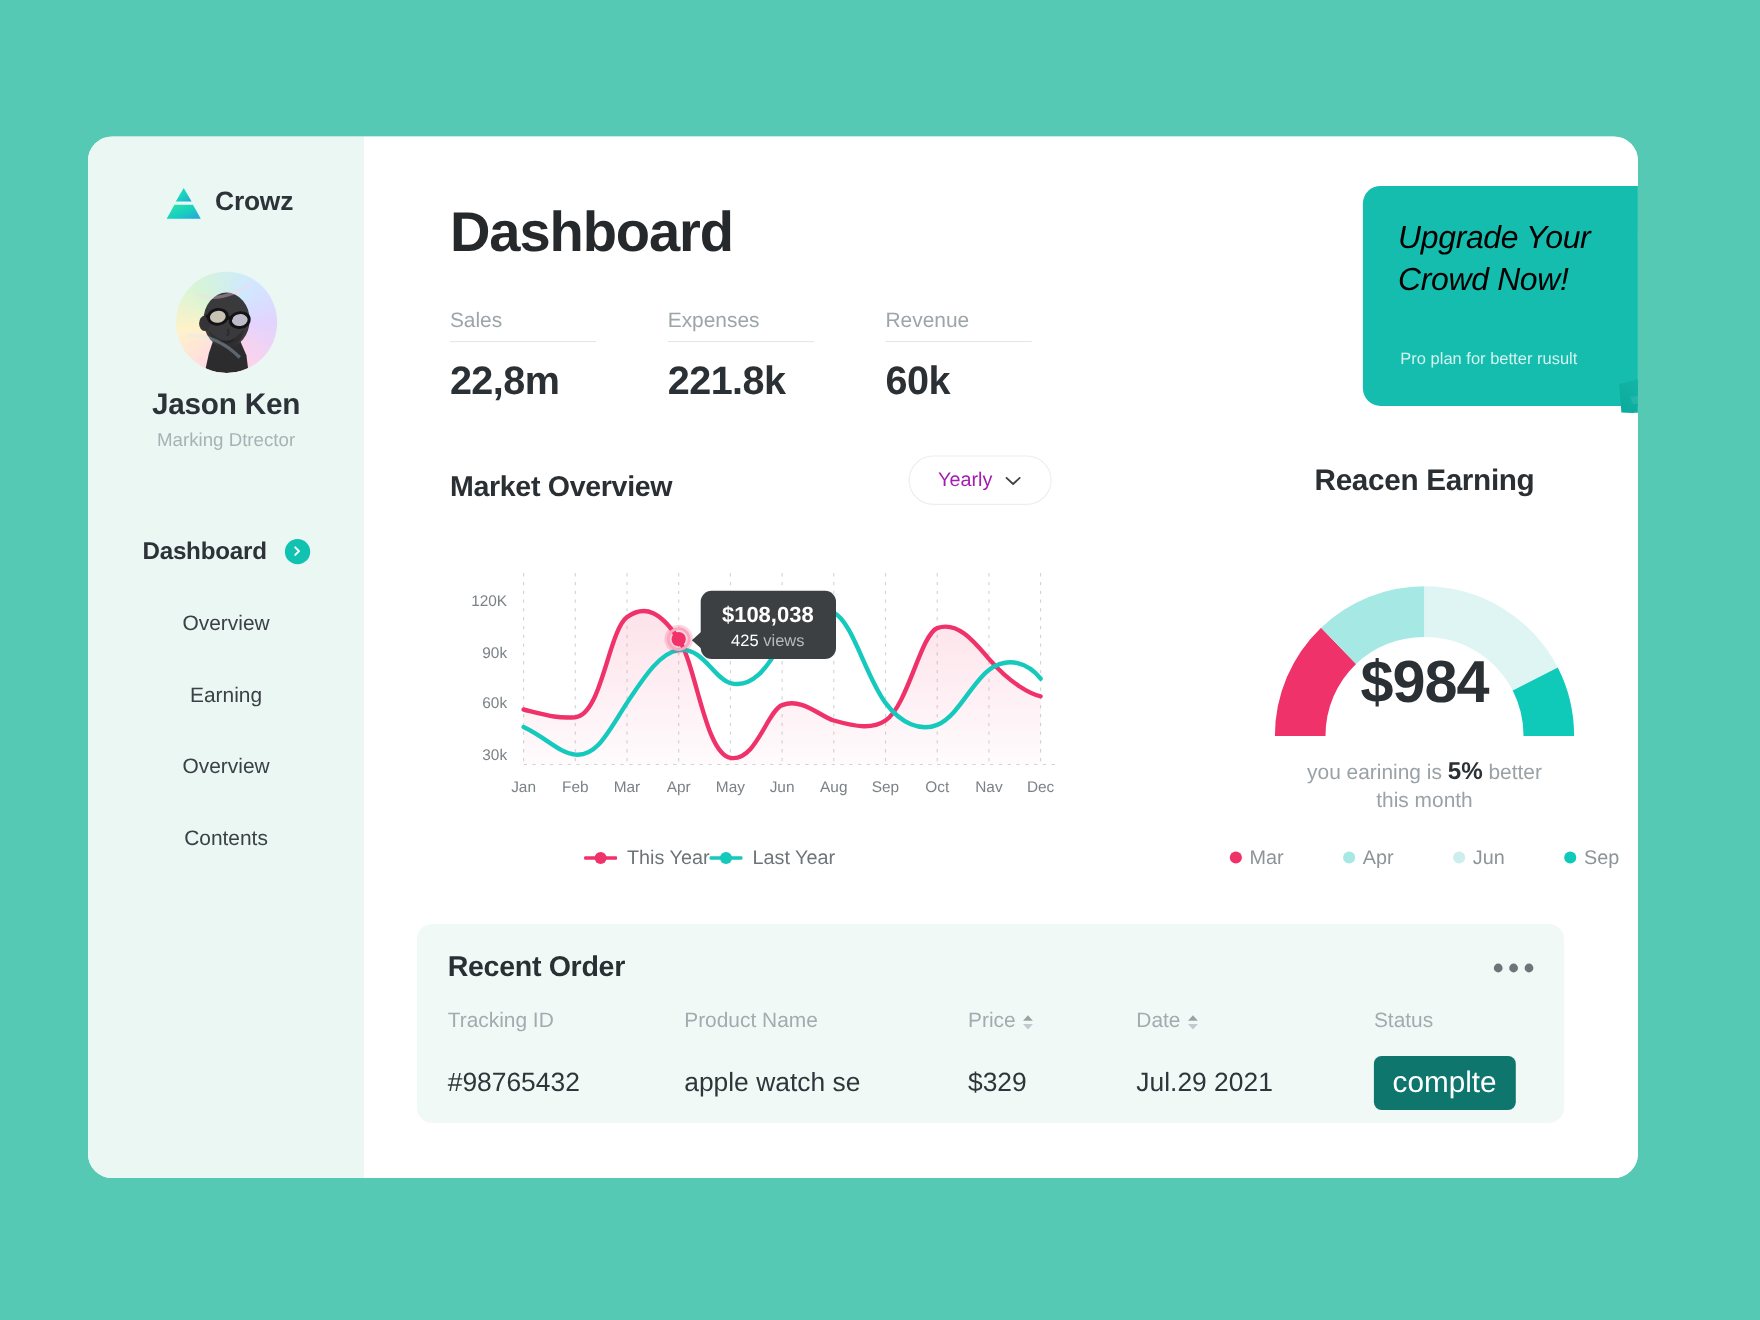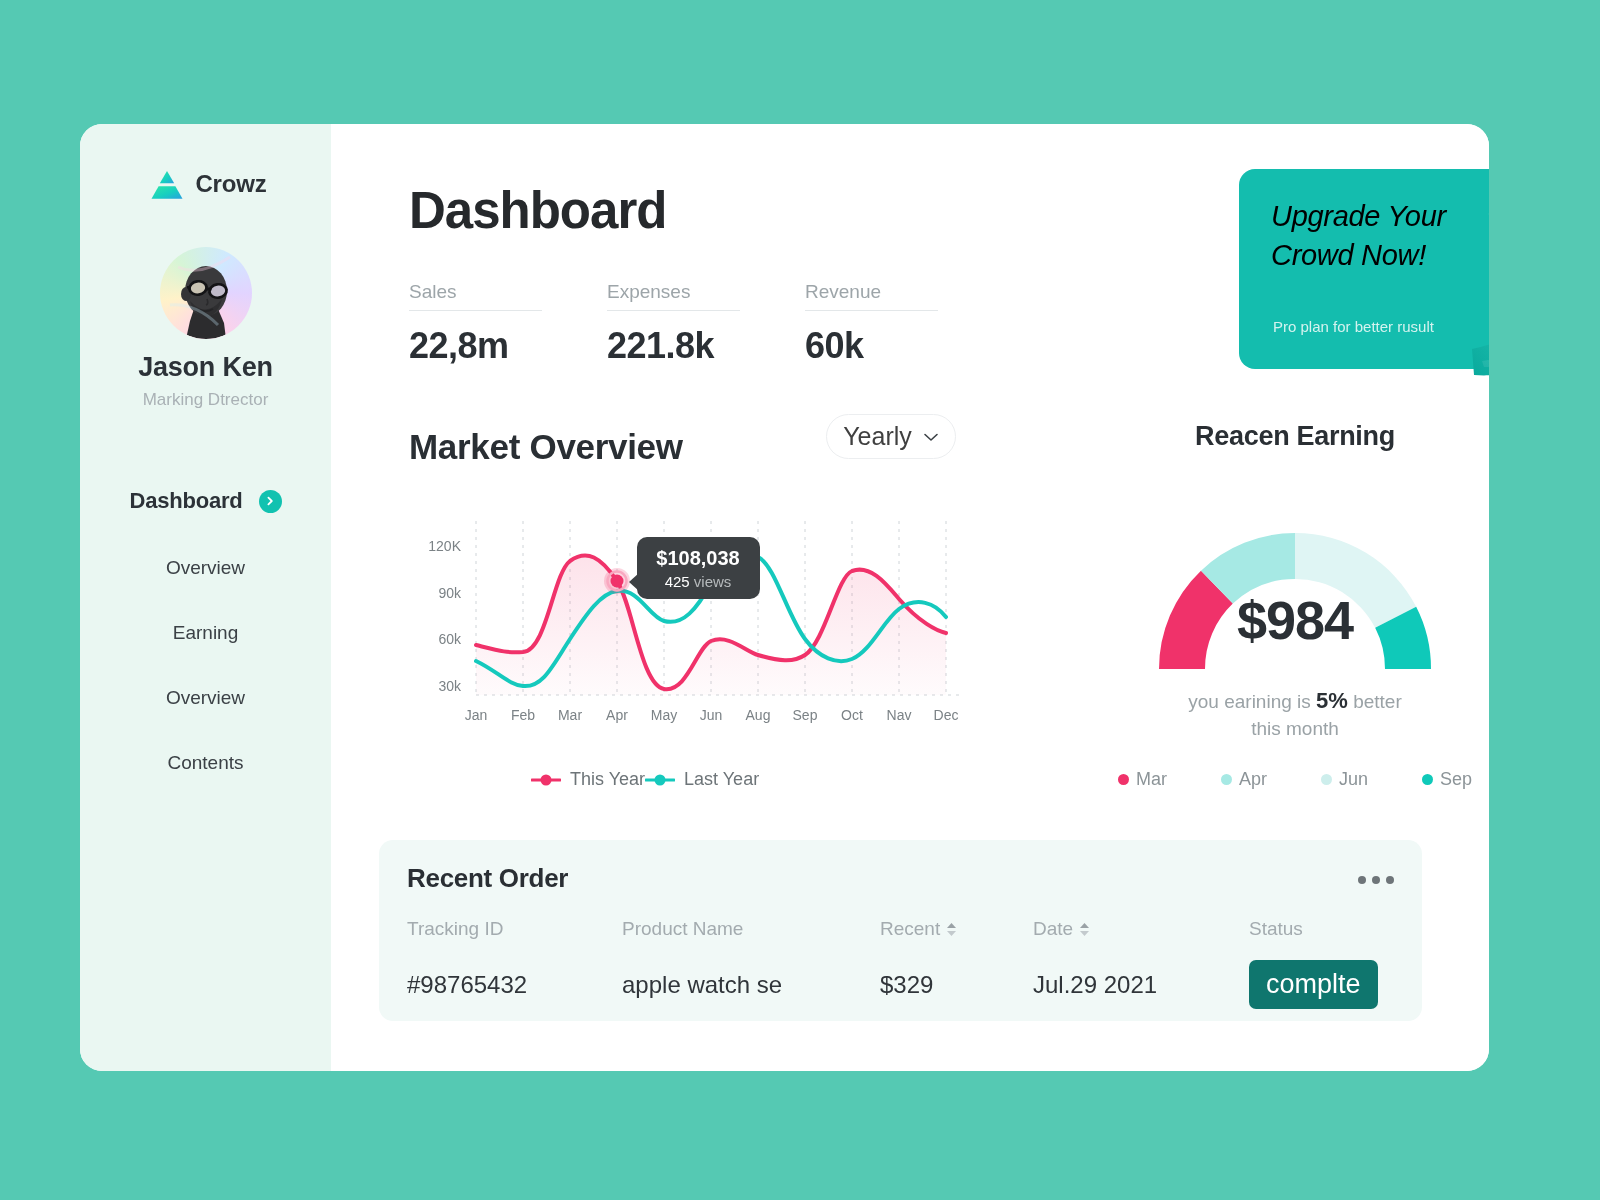--- a/index.html
+++ b/index.html
@@ -205,38 +205,38 @@
     border-radius: 20px;
     background: rgba(20,189,174,0.16);
     filter: blur(22px);
     z-index: -1;
   }
 
   
   .mo-title {
     position: absolute;
     left: 78px; top: 303px;
-    font-size: 35px;
+    font-size: 26px;
     font-weight: bold;
     color: #2a2f34;
     letter-spacing: -0.3px;
   }
   .mo-dropdown {
     position: absolute;
     left: 495px; top: 290px;
     width: 130px; height: 45px;
     border: 1.5px solid #eceef0;
     border-radius: 23px;
     display: flex;
     align-items: center;
     justify-content: center;
     gap: 11px;
     background: #fff;
   }
-  .mo-dropdown-label { font-size: 25px; color: #404040; }
+  .mo-dropdown-label { font-size: 18px; color: #a21caf; }
   .mo-dropdown svg { display: block; }
 
   .chart-area {
     position: absolute;
     left: 70px; top: 375px;
     width: 600px; height: 260px;
   }
   .chart-svg { display: block; }
 
   .legend {
@@ -662,21 +662,21 @@
                   <span>Tracking ID</span>
                 </span>
             </th>
             <th class="col-prod">
               <span class="th-inner">
                   <span>Product Name</span>
                 </span>
             </th>
             <th class="col-price">
               <span class="th-inner">
-                <span>Recent</span>
+                <span>Price</span>
                 <svg width="11" height="15" viewBox="0 0 11 15">
                   <path d="M5.5 1 L10 6 L1 6 Z" fill="#9aa2a6"></path>
                   <path d="M5.5 14 L1 9 L10 9 Z" fill="#c3cacd"></path>
                 </svg>
               </span>
             </th>
             <th class="col-date">
               <span class="th-inner">
                 <span>Date</span>
                 <svg width="11" height="15" viewBox="0 0 11 15">

